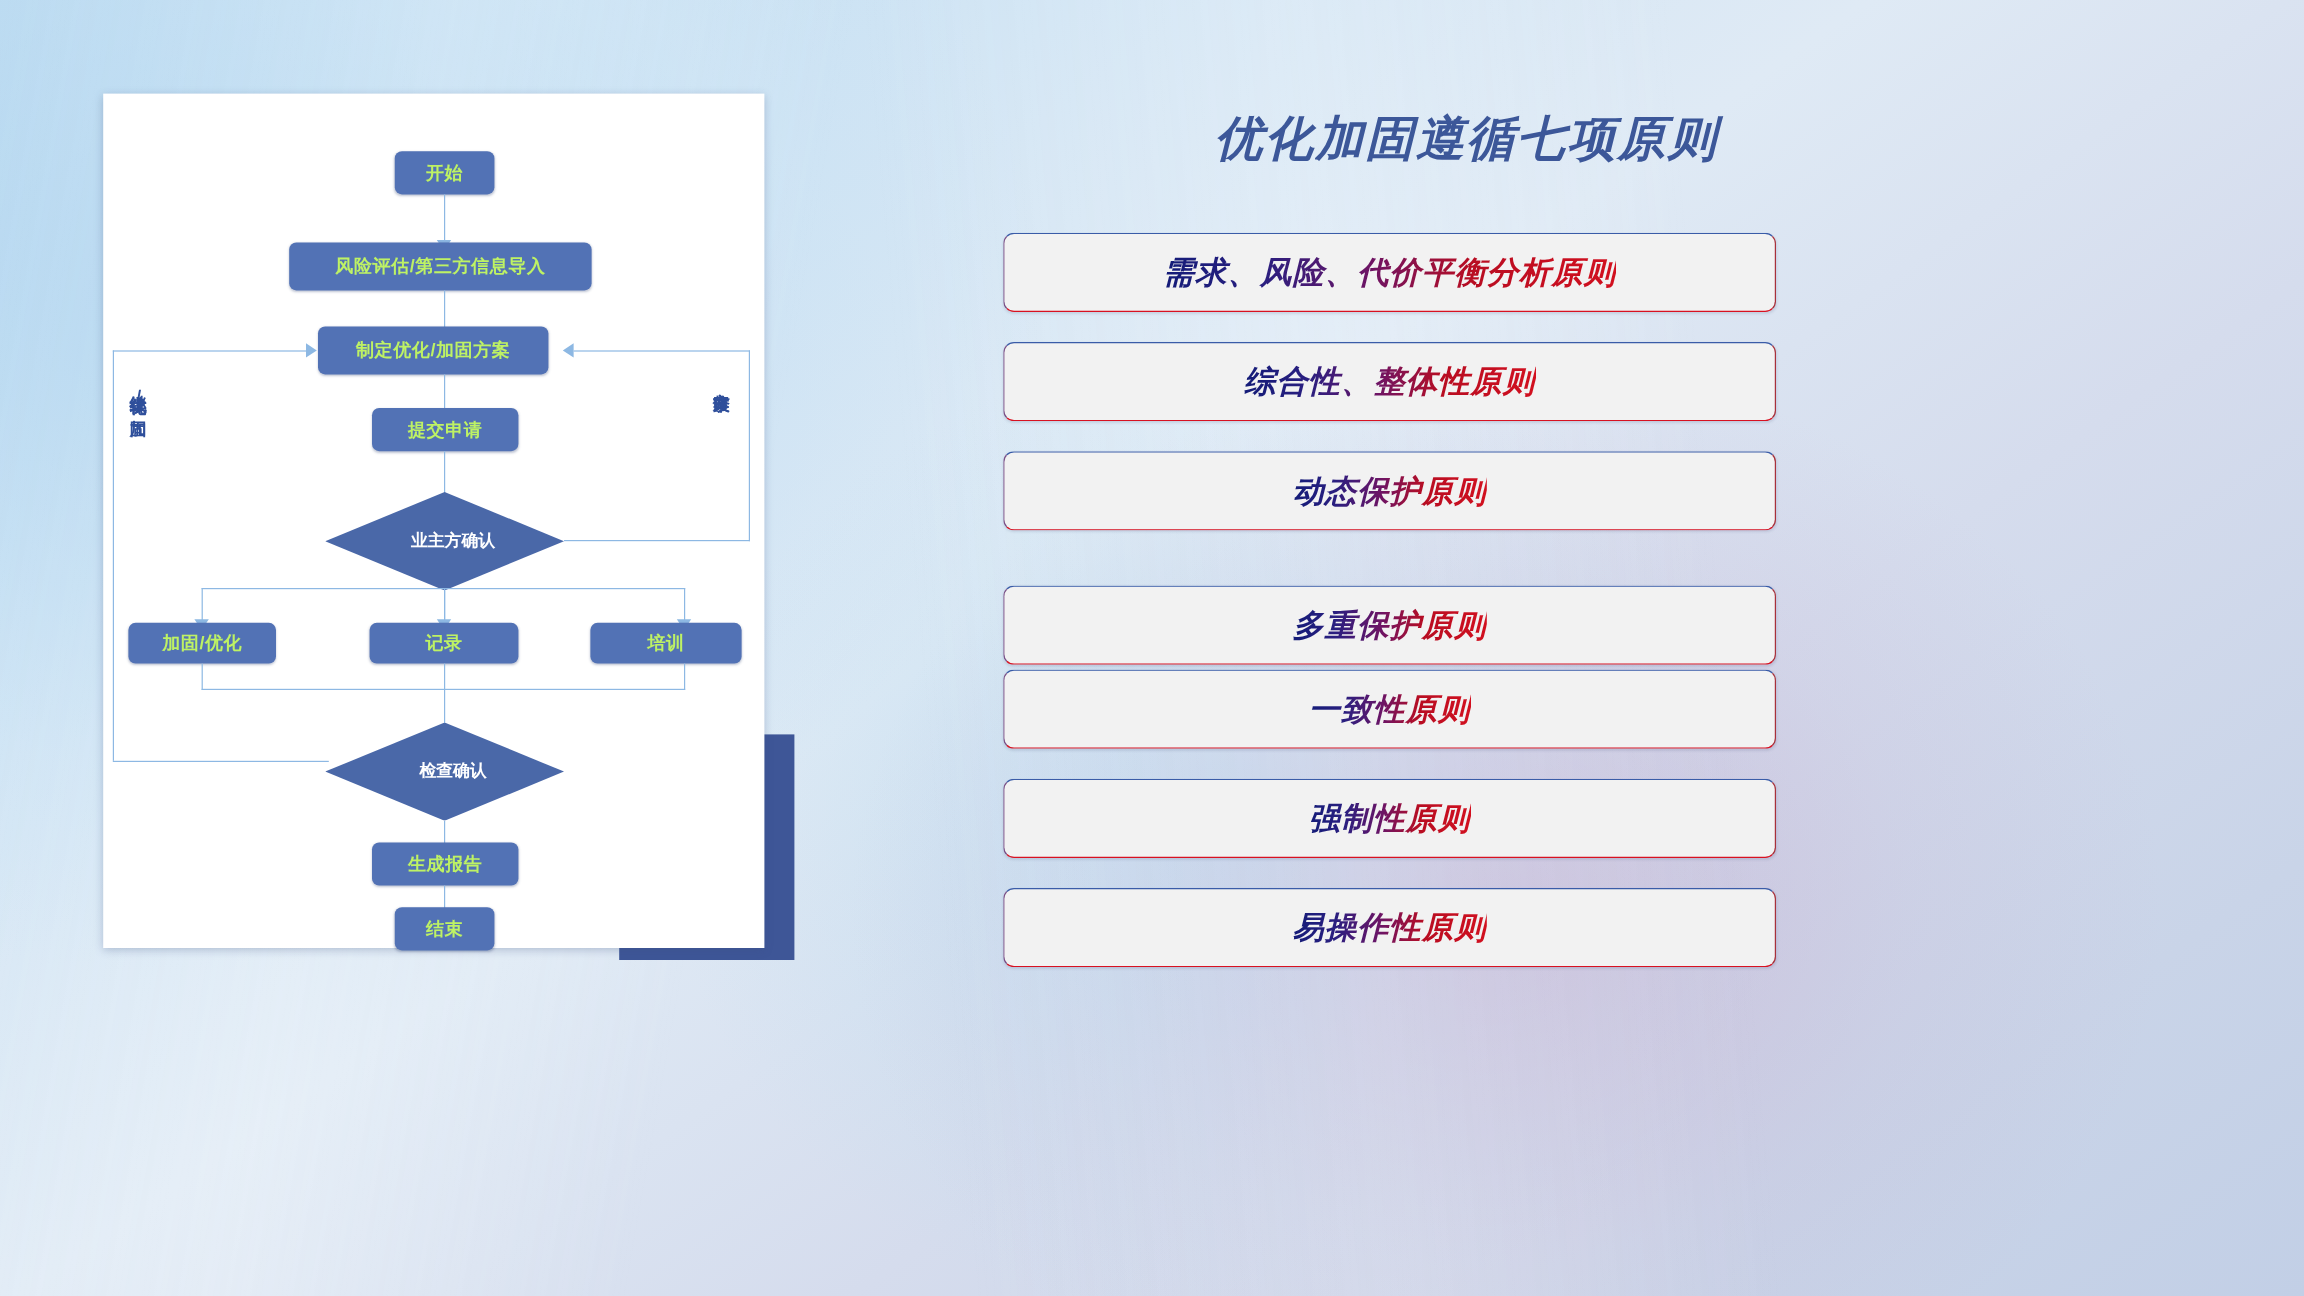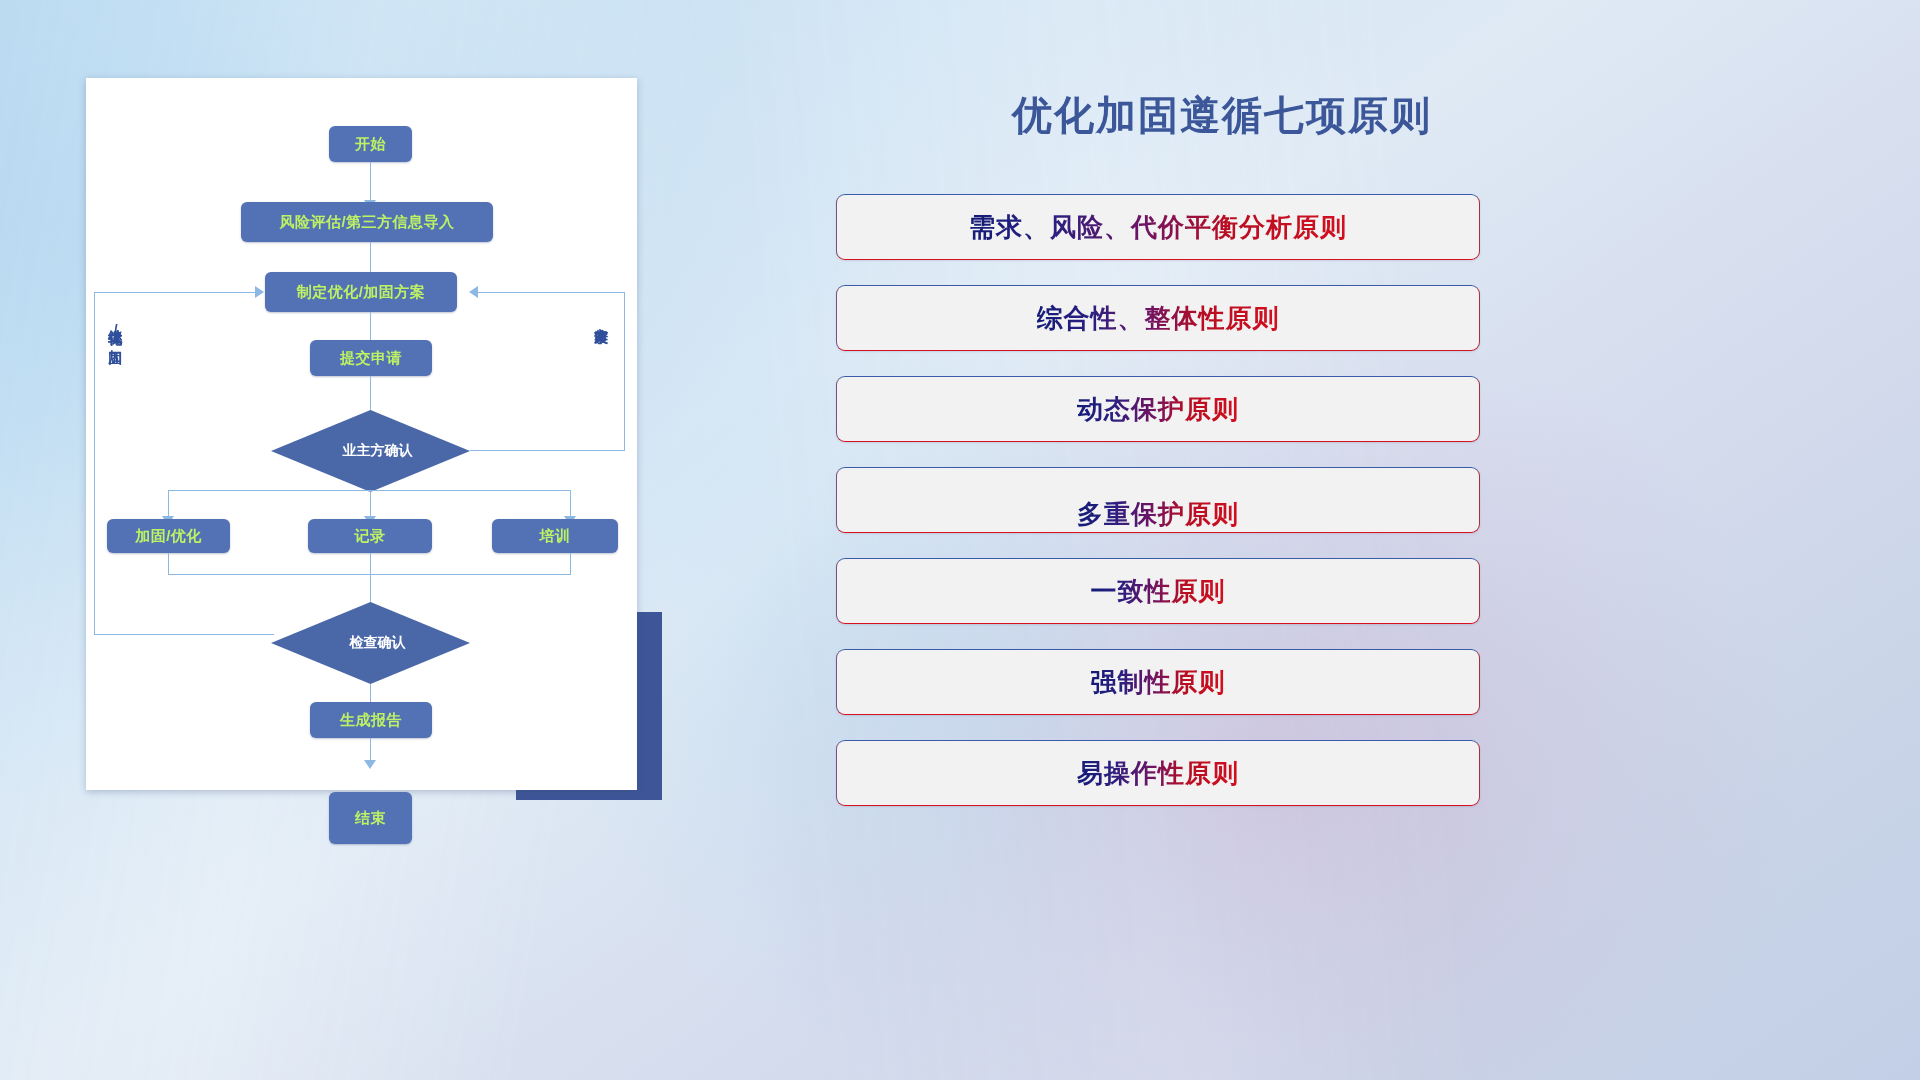--- a/index.html
+++ b/index.html
@@ -67,21 +67,21 @@
     position:absolute;width:0;height:0;
     border-top:6px solid transparent;border-bottom:6px solid transparent;
     border-left:9px solid #8db8e3;
   }
   .vlabel{
     position:absolute;color:#2f4f9b;font-size:14px;font-weight:bold;
     writing-mode:vertical-rl;text-orientation:upright;letter-spacing:1px;
     line-height:1.05;white-space:nowrap;
   }
   
-  #right-pane{position:absolute;left:830px;top:0;width:1090px;height:1080px;}
+  #right-pane{position:absolute;left:830px;top:0;width:1090px;height:1080px;font-style:italic;}
   #title{
     position:absolute;left:112px;top:88px;width:560px;
     font-size:40px;font-weight:bold;color:#3c5799;letter-spacing:2px;
     text-align:center;white-space:nowrap;
   }
   .pcard{
     position:absolute;left:6px;width:642px;height:64px;
     background:#f2f2f2;border-radius:9px;
     border-top:1.6px solid #3a5ca8;
     border-left:1.6px solid #7a4f86;
@@ -183,38 +183,38 @@
 
   <div class="conn vline" style="left:284px;top:606px;height:38px;"></div>
   <div class="arrow-d" style="left:278px;top:636px;"></div>
 
   <div class="node" style="left:224px;top:624px;width:122px;height:36px;">
     <span>生成报告</span>
   </div>
   <div class="conn vline" style="left:284px;top:660px;height:28px;"></div>
   <div class="arrow-d" style="left:278px;top:682px;"></div>
 
-  <div class="node" style="left:243px;top:678px;width:83px;height:52px;margin-top:36px;">
+  <div class="node" style="left:243px;top:678px;width:83px;height:36px;">
     <span>结束</span>
   </div>
 </div>
 
 <div id="right-pane">
   <div id="title">优化加固遵循七项原则</div>
 
   <div class="pcard" style="top:194px;">
     <span class="ptext">需求、风险、代价平衡分析原则</span>
   </div>
   <div class="pcard" style="top:285px;">
     <span class="ptext">综合性、整体性原则</span>
   </div>
   <div class="pcard" style="top:376px;">
     <span class="ptext">动态保护原则</span>
   </div>
-  <div class="pcard" style="top:467px;align-items:flex-end;">
+  <div class="pcard" style="top:488px;">
     <span class="ptext">多重保护原则</span>
   </div>
   <div class="pcard" style="top:558px;">
     <span class="ptext">一致性原则</span>
   </div>
   <div class="pcard" style="top:649px;">
     <span class="ptext">强制性原则</span>
   </div>
   <div class="pcard" style="top:740px;">
     <span class="ptext">易操作性原则</span>

